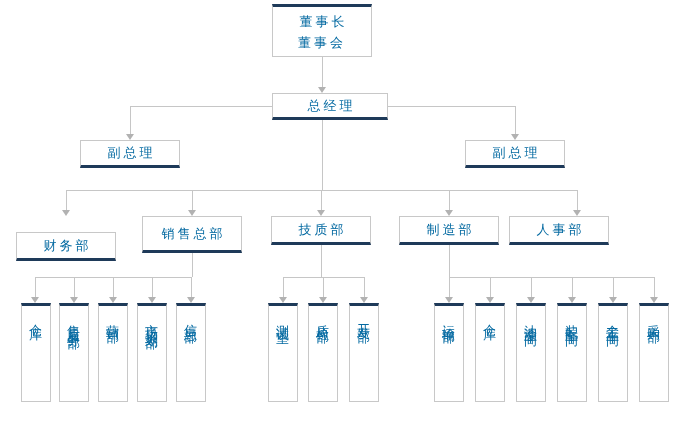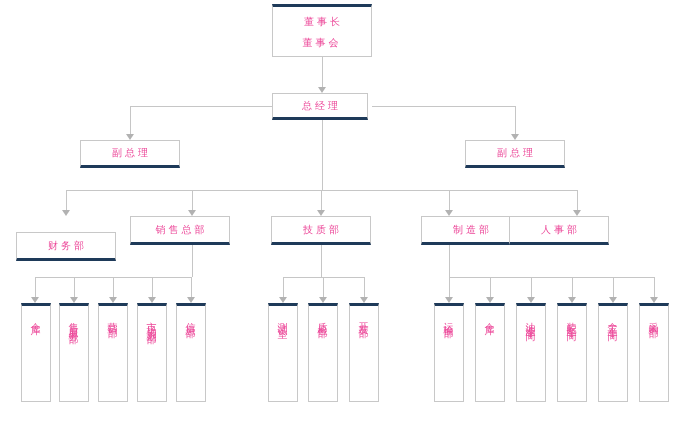--- a/index.html
+++ b/index.html
@@ -9,22 +9,22 @@
     height: 423px;
     background: #ffffff;
     font-family: "DejaVu Sans", "Liberation Sans", sans-serif;
     overflow: hidden;
   }
   .node {
     position: absolute;
     box-sizing: border-box;
     background: #ffffff;
     border: 1px solid #c8c8c8;
-    color: #ec4899;
-    font-size: 10px;
+    color: #0369a1;
+    font-size: 13px;
     letter-spacing: 3px;
   }
   .node.h {
     display: flex;
     align-items: center;
     justify-content: center;
     text-indent: 3px; 
   }
   .node.pre {
     white-space: pre-line;
@@ -111,29 +111,29 @@
   <div class="vl" style="left:572px;top:277px;height:20px"></div>
   <div class="ar" style="left:568px;top:297px"></div>
   <div class="vl" style="left:613px;top:277px;height:20px"></div>
   <div class="ar" style="left:609px;top:297px"></div>
   <div class="vl" style="left:654px;top:277px;height:20px"></div>
   <div class="ar" style="left:650px;top:297px"></div>
 
   <div class="node h pre top-bar" style="left:272px;top:4px;width:100px;height:53px">董事长
 董事会</div>
 
-  <div class="node h bottom-bar" style="left:272px;top:93px;width:96px;height:27px">总经理</div>
+  <div class="node h bottom-bar" style="left:272px;top:93px;width:116px;height:27px">总经理</div>
 
   <div class="node h bottom-bar" style="left:80px;top:140px;width:100px;height:28px">副总理</div>
   <div class="node h bottom-bar" style="left:465px;top:140px;width:100px;height:28px">副总理</div>
 
   <div class="node h bottom-bar" style="left:16px;top:232px;width:100px;height:29px">财务部</div>
-  <div class="node h bottom-bar" style="left:130px;top:216px;width:100px;height:29px">销售总部</div>
+  <div class="node h bottom-bar" style="left:142px;top:216px;width:100px;height:37px">销售总部</div>
   <div class="node h bottom-bar" style="left:271px;top:216px;width:100px;height:29px">技质部</div>
-  <div class="node h bottom-bar" style="left:421px;top:216px;width:100px;height:29px">制造部</div>
+  <div class="node h bottom-bar" style="left:399px;top:216px;width:100px;height:29px">制造部</div>
   <div class="node h bottom-bar" style="left:509px;top:216px;width:100px;height:29px">人事部</div>
 
   <div class="node v top-bar" style="left:21px;top:303px;width:30px;height:99px">仓库</div>
   <div class="node v top-bar" style="left:59px;top:303px;width:30px;height:99px">售后服务部</div>
   <div class="node v top-bar" style="left:98px;top:303px;width:30px;height:99px">营销部</div>
   <div class="node v top-bar" style="left:137px;top:303px;width:30px;height:99px">市场策划部</div>
   <div class="node v top-bar" style="left:176px;top:303px;width:30px;height:99px">信息部</div>
 
   <div class="node v top-bar" style="left:268px;top:303px;width:30px;height:99px">测试室</div>
   <div class="node v top-bar" style="left:308px;top:303px;width:30px;height:99px">质检部</div>

